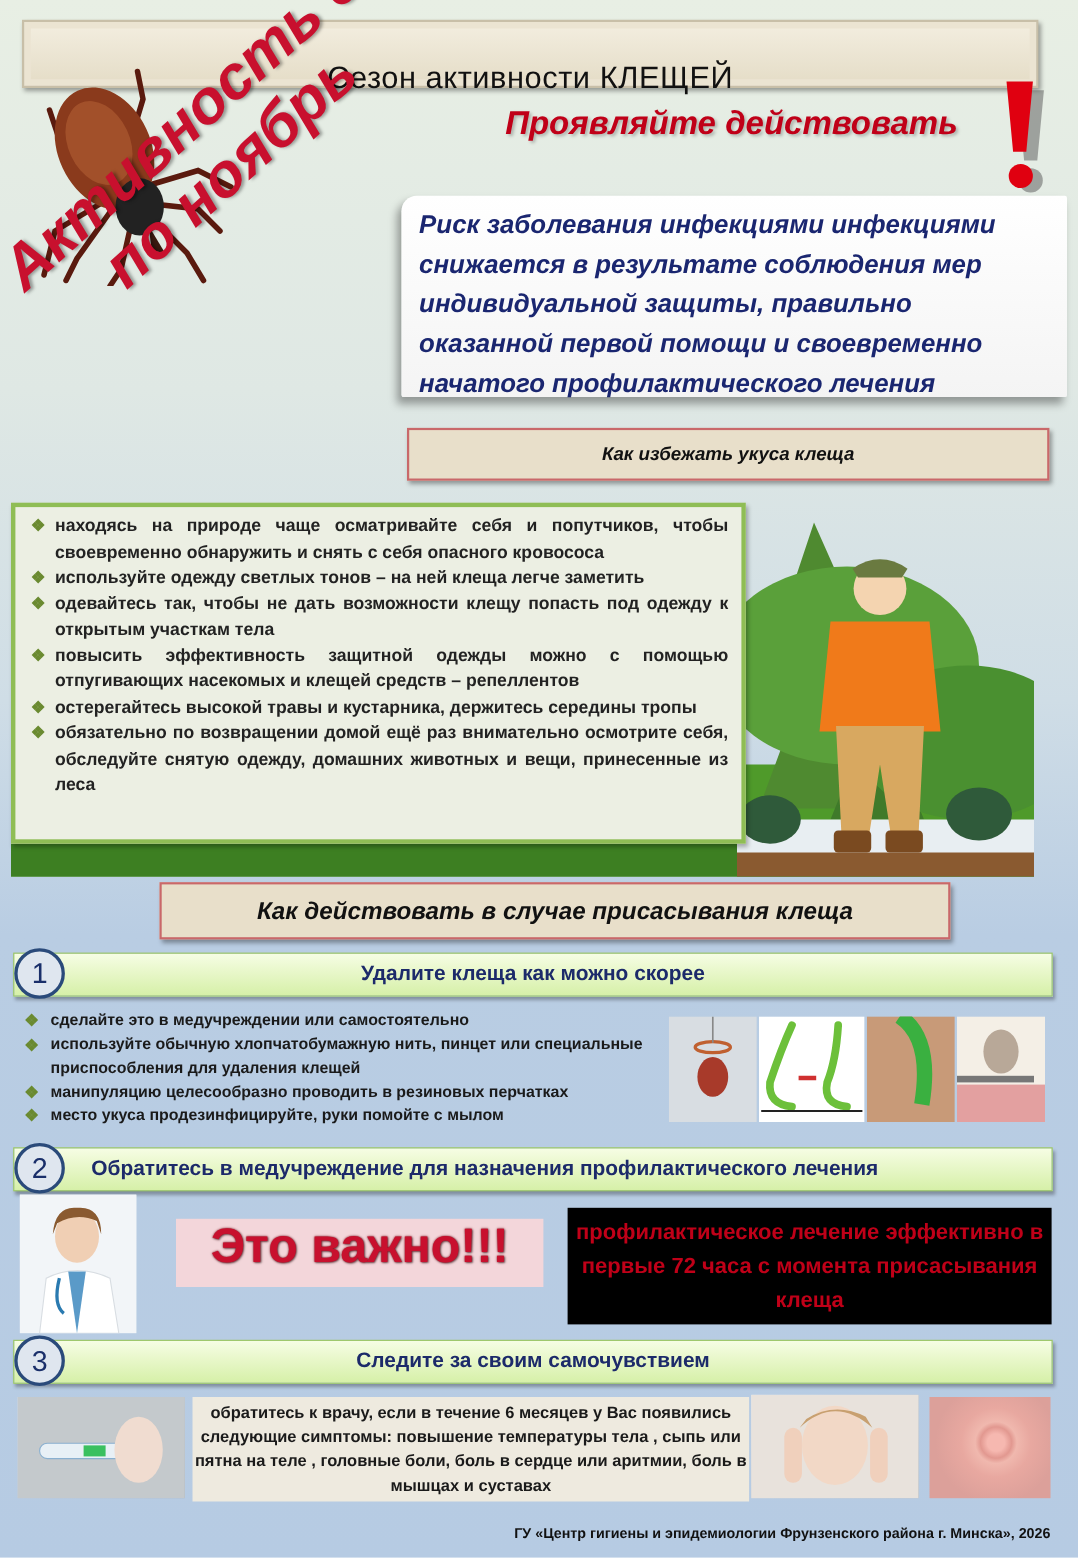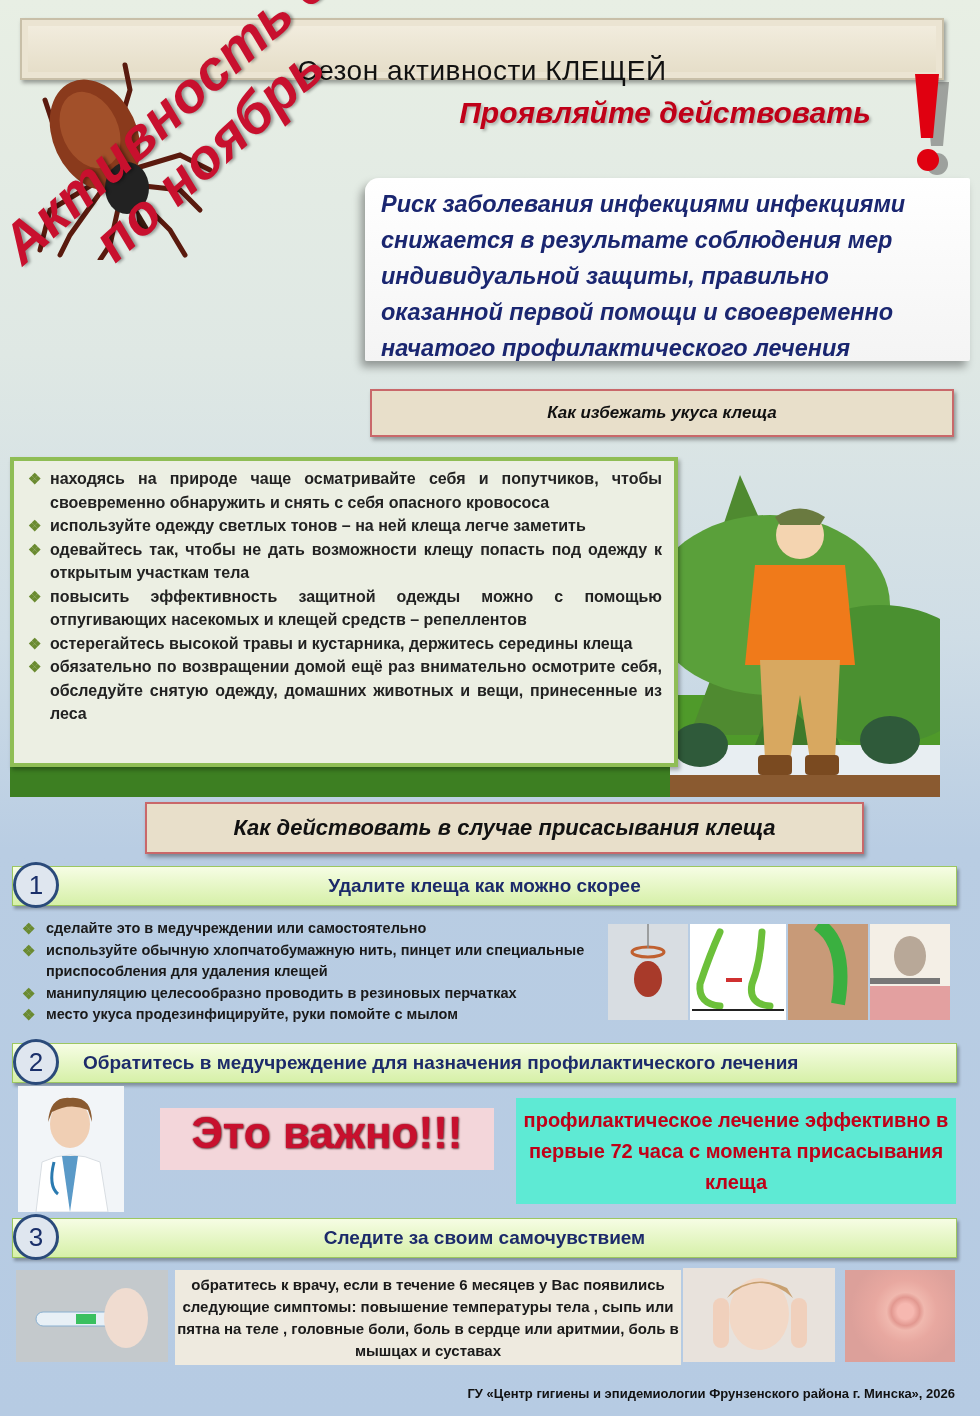--- a/index.html
+++ b/index.html
@@ -44,21 +44,21 @@
     font-size:26px;color:#1a2f6a;}
   .step .lbl{flex:1;text-align:center;color:#1c2a6a;font-weight:bold;font-size:19px;}
   .step1{top:866px;} .step2{top:1043px;} .step3{top:1218px;}
   .step2 .lbl{text-align:left;padding-left:70px;}
   .remove-list{left:22px;top:918px;width:580px;margin:0;padding:0;list-style:none;}
   .remove-list li{position:relative;padding-left:24px;font-size:14.5px;line-height:21.5px;color:#1a1a1a;font-weight:bold;}
   .imgs1{left:608px;top:924px;width:344px;height:96px;display:flex;gap:2px;}
   .doctor{left:18px;top:1086px;width:106px;height:126px;background:linear-gradient(180deg,#f4f6f8,#e6ecf2);}
   .important{left:160px;top:1108px;width:334px;height:62px;background:#f3d6da;display:flex;justify-content:center;}
   .important span{font-size:44px;font-weight:bold;color:#c8102e;text-shadow:0 0 2px #7a0010,1px 1px 2px rgba(0,0,0,.5);}
-  .effective{left:516px;top:1098px;width:440px;height:106px;background:#5eead4;display:flex;align-items:center;justify-content:center;text-align:center;}
+  .effective{left:516px;top:1098px;width:440px;height:106px;background:#000000;display:flex;align-items:center;justify-content:center;text-align:center;}
   .effective span{color:#c00018;font-weight:bold;font-size:20px;line-height:31px;}
   .thermo{left:16px;top:1270px;width:152px;height:92px;background:linear-gradient(135deg,#d8dcde,#aeb4b8);}
   .symptoms{left:175px;top:1270px;width:506px;height:95px;background:#eeeadf;display:flex;align-items:center;justify-content:flex-start;text-align:center;}
   .symptoms span{font-size:15px;line-height:22px;font-weight:bold;color:#1a1a1a;}
   .headache{left:683px;top:1268px;width:152px;height:94px;background:linear-gradient(135deg,#f2ede8,#c8c0b8);}
   .rash{left:845px;top:1270px;width:110px;height:92px;background:radial-gradient(circle at 55% 45%,#f6b8b0 10%,#e29890 18%,#f0b8ae 24%,#e8a8a0 40%,#dca09a 70%);}
   .footer{left:380px;top:1386px;width:575px;text-align:right;font-size:13px;font-weight:bold;color:#111;}
 </style>
 </head>
 <body>
@@ -126,21 +126,21 @@
   <rect x="748" y="310" width="34" height="20" rx="4" fill="#7a4a20"></rect>
   <rect x="795" y="310" width="34" height="20" rx="4" fill="#7a4a20"></rect>
 </svg>
 
 <div class="abs avoid-box">
   <ul>
     <li><span class="bullet">❖</span><span>находясь на природе чаще осматривайте себя и попутчиков, чтобы своевременно обнаружить и снять с себя опасного кровососа</span></li>
     <li><span class="bullet">❖</span><span>используйте одежду светлых тонов – на ней клеща легче заметить</span></li>
     <li><span class="bullet">❖</span><span>одевайтесь так, чтобы не дать возможности клещу попасть под одежду к открытым участкам тела</span></li>
     <li><span class="bullet">❖</span><span>повысить эффективность защитной одежды можно с помощью отпугивающих насекомых и клещей средств – репеллентов</span></li>
-    <li><span class="bullet">❖</span><span>остерегайтесь высокой травы и кустарника, держитесь середины клеща</span></li>
+    <li><span class="bullet">❖</span><span>остерегайтесь высокой травы и кустарника, держитесь середины тропы</span></li>
     <li><span class="bullet">❖</span><span>обязательно по возвращении домой ещё раз внимательно осмотрите себя, обследуйте снятую одежду, домашних животных и вещи, принесенные из леса</span></li>
   </ul>
 </div>
 
 <div class="abs section-hdr hdr-act">
   <span>Как действовать в случае присасывания клеща</span>
 </div>
 
 <div class="abs step step1">
   <div class="num">1</div>

